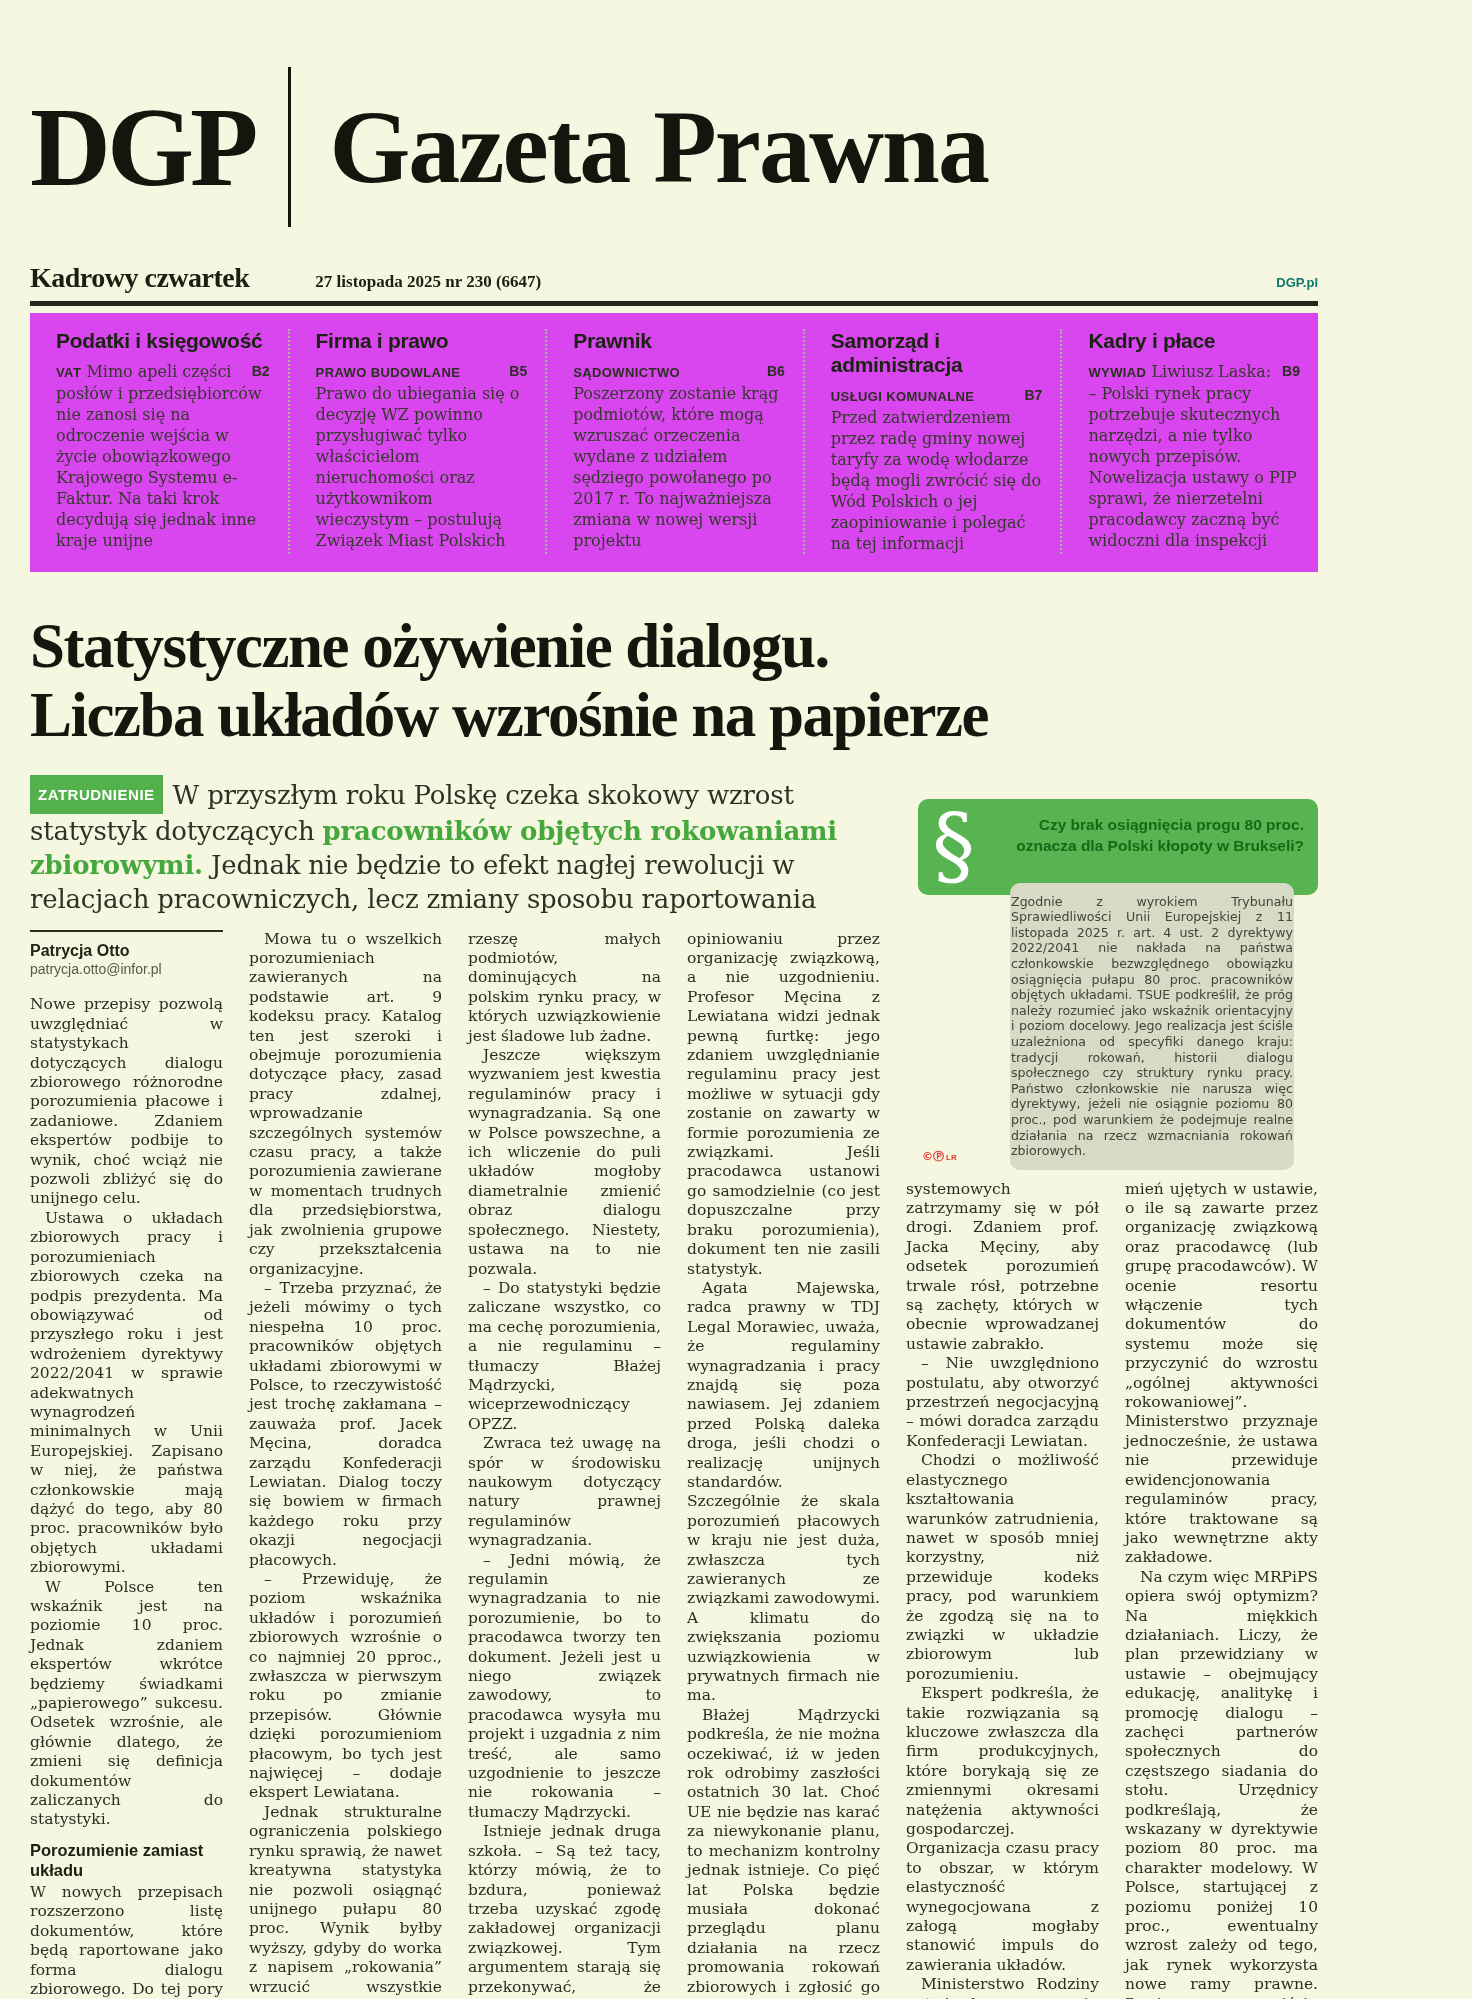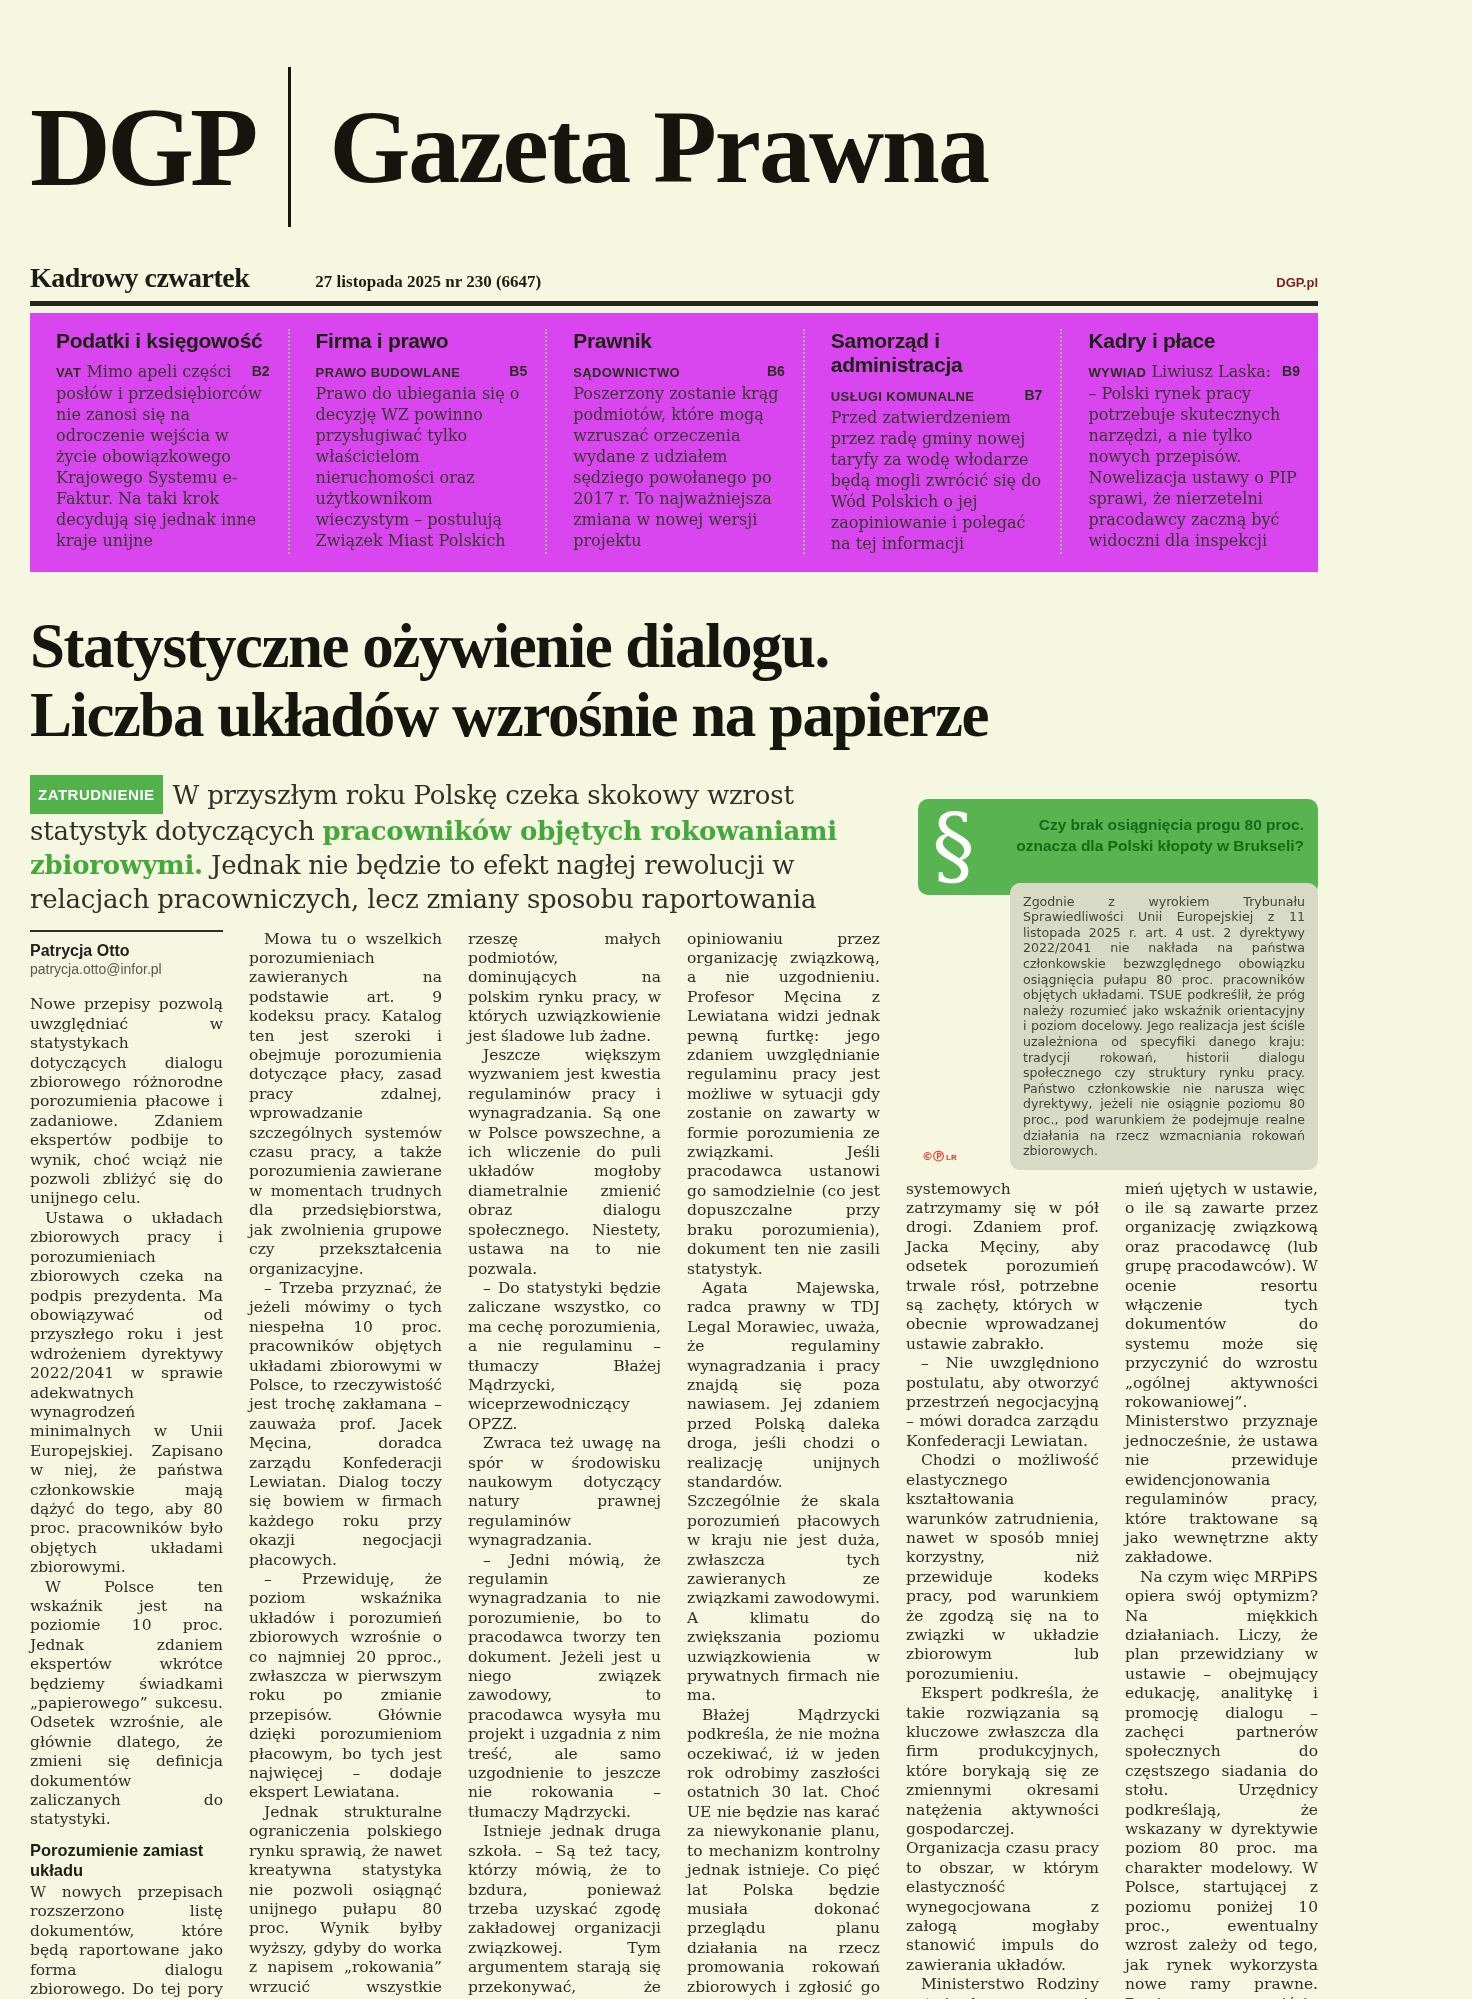--- a/index.html
+++ b/index.html
@@ -14,21 +14,21 @@
   
   .masthead{display:flex;align-items:center;height:170px;color:#15150e;}
   .logo-dgp{font-family:"Liberation Serif",serif;font-weight:700;font-size:112px;letter-spacing:-4px;line-height:1;}
   .logo-sep{width:3px;height:160px;background:#15150e;margin:0 38px 0 34px;}
   .logo-long{font-family:"Liberation Serif",serif;font-weight:700;font-size:104px;letter-spacing:-2px;line-height:1;}
 
   
   .dateline{display:flex;align-items:baseline;margin-top:30px;}
   .edition{font-family:"Liberation Serif",serif;font-weight:700;font-size:28px;letter-spacing:-0.5px;color:#1c1e14;}
   .issue{font-family:"Liberation Serif",serif;font-weight:700;font-size:17px;margin-left:66px;color:#1c1e14;}
-  .site{margin-left:auto;font-family:"Liberation Sans",sans-serif;font-weight:700;font-size:13px;color:#7f1d1d;}
+  .site{margin-left:auto;font-family:"Liberation Sans",sans-serif;font-weight:700;font-size:13px;color:#0f766e;}
   .thick-rule{height:5px;background:#26261d;margin-top:7px;}
 
   
   .teasers{display:grid;grid-template-columns:repeat(5,1fr);background:#d946ef;margin-top:7px;padding:16px 0 18px 0;}
   .teaser{padding:0 18px 0 26px;}
   .teaser + .teaser{border-left:2px dotted #a4b98a;}
   .teaser h3{margin:0 0 8px 0;font-family:"Liberation Sans",sans-serif;font-weight:700;font-size:21px;letter-spacing:-0.3px;color:#1a2212;}
   .teaser p{margin:0;font-size:16px;line-height:21px;color:#343a2b;}
   .kick{font-family:"Liberation Sans",sans-serif;font-weight:700;font-size:13px;letter-spacing:0.4px;color:#2a301f;}
   .pg{font-family:"Liberation Sans",sans-serif;font-weight:700;font-size:14px;color:#2a301f;float:right;}
@@ -45,21 +45,21 @@
     font-weight:700;font-size:15px;letter-spacing:0.5px;padding:3px 8px 2px 8px;vertical-align:4px;margin-right:10px;}
   .hl{color:#45a83d;font-weight:700;}
 
   
   .qa{position:absolute;top:24px;right:0;width:400px;}
   .qa-green{position:relative;background:#57b451;border-radius:10px;height:96px;}
   .par{position:absolute;left:14px;top:-2px;font-family:"DejaVu Serif",serif;font-size:86px;line-height:96px;color:#ffffff;}
   .q{margin:0;padding:15px 14px 0 88px;font-family:"Liberation Sans",sans-serif;font-weight:700;
     font-size:15.5px;line-height:21px;color:#156b15;text-align:right;}
   .qa-gray{position:relative;background:#d7dac5;border-radius:10px;width:282px;margin-left:92px;margin-top:-12px;
-    padding:11px 13px;font-family:"DejaVu Sans",sans-serif;font-size:12.6px;line-height:15.6px;
+    padding:11px 1px;font-family:"DejaVu Sans",sans-serif;font-size:12.6px;line-height:15.6px;
     color:#42463a;text-align:justify;}
   .qa-mark{position:absolute;left:-88px;bottom:4px;font-size:11px;}
   .red{color:#e03a2e;font-weight:700;}
   .lr{color:#e03a2e;font-size:8px;font-family:"Liberation Sans",sans-serif;margin-left:2px;font-weight:700;}
 
   
   .body-row{display:grid;grid-template-columns:repeat(6,1fr);column-gap:26px;margin-top:14px;}
   .art-col{font-size:15.5px;line-height:19.4px;color:#2c2d23;text-align:justify;hyphens:auto;}
   .art-col.offset{padding-top:250px;}
   .art-col p{margin:0;}

